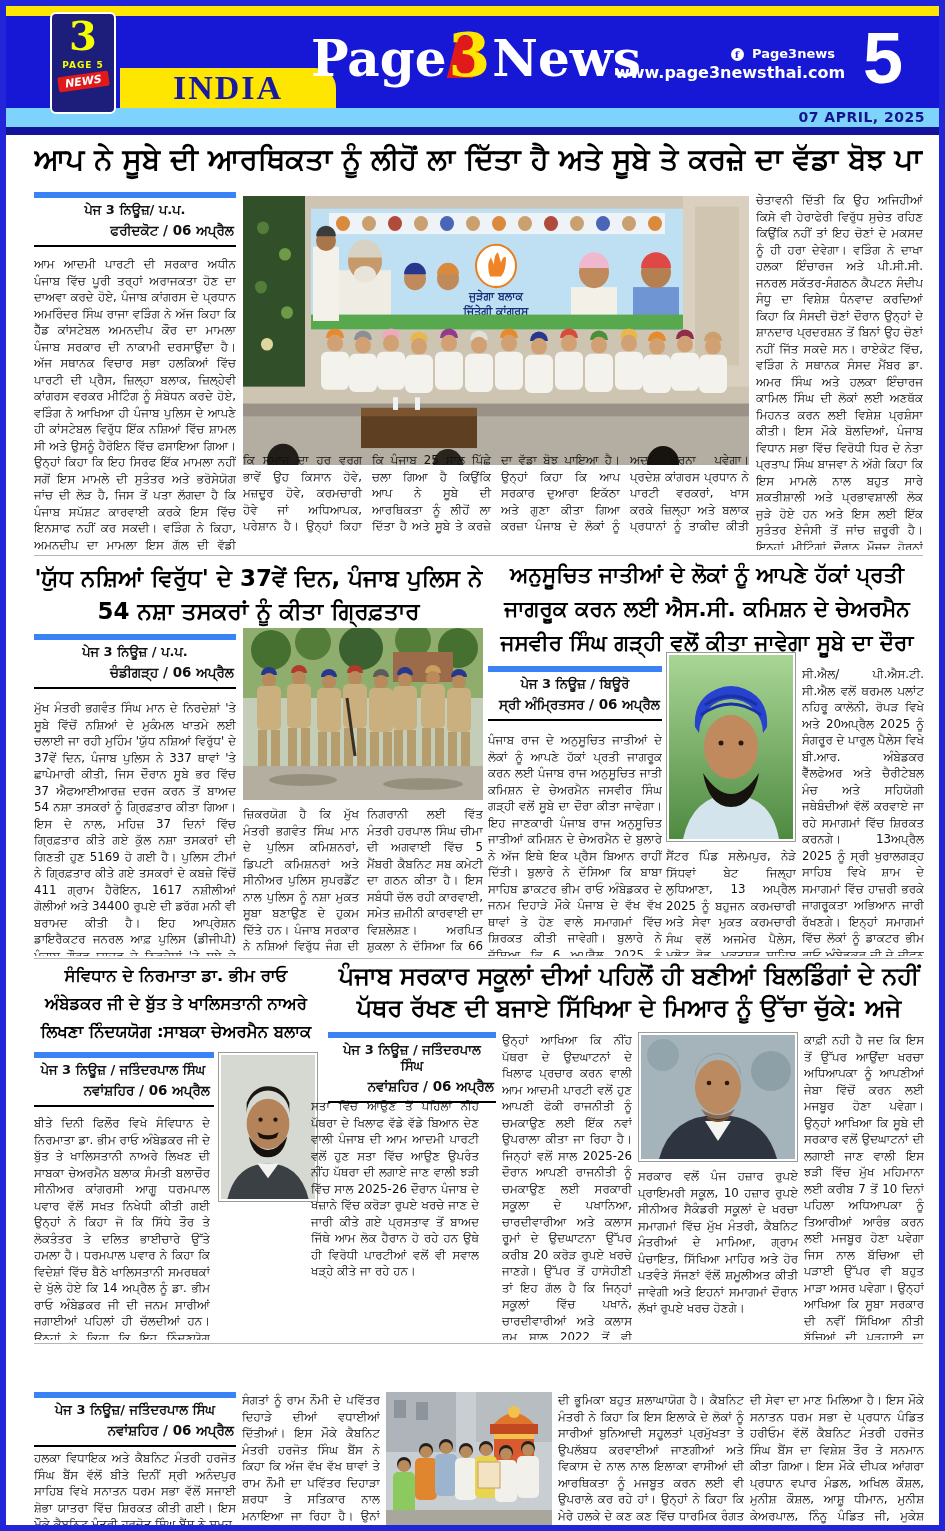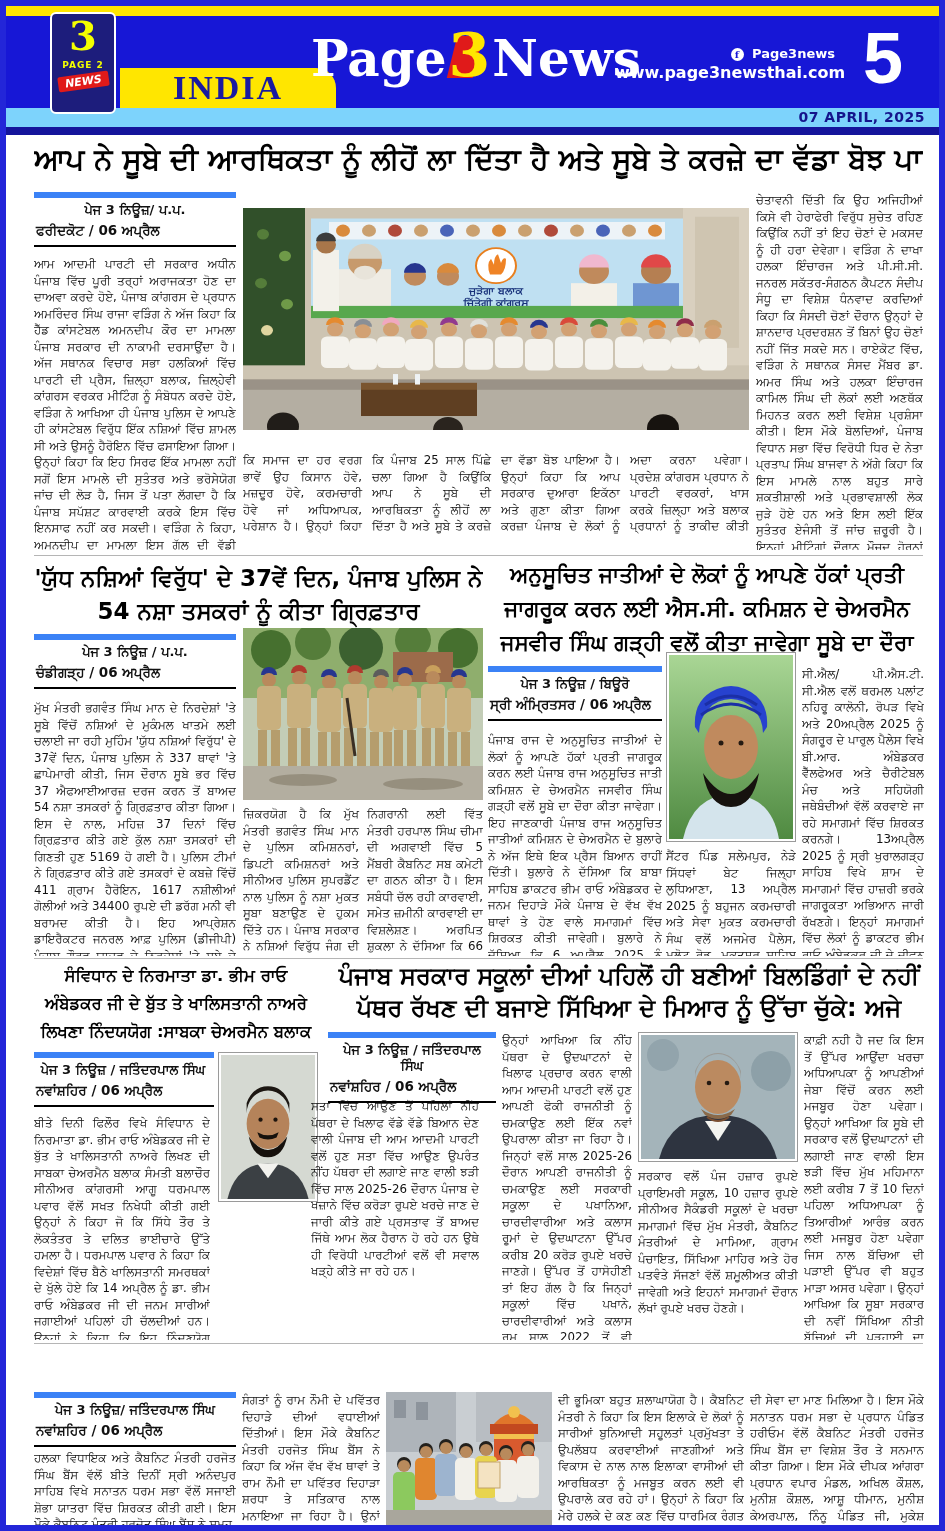--- a/index.html
+++ b/index.html
@@ -37,31 +37,31 @@
       font-weight:900;font-size:10px;line-height:13px;text-align:center;margin-right:4px;font-family:"DejaVu Serif",serif;}
   .mh-right .line2{font-size:16px;font-weight:bold;margin-top:2px;}
   .pagenum{right:14px;top:6px;width:84px;text-align:center;color:#fff;font-size:72px;
            font-weight:900;line-height:92px;z-index:2;font-family:"Liberation Sans",sans-serif;}
 
   
   .headline{font-weight:900;color:#000;text-align:center;overflow:hidden;}
   .h-main{left:28px;top:128px;width:889px;height:50px;font-size:29px;line-height:50px;white-space:nowrap;}
   .byline{border-top:6px solid #3b82f6;border-bottom:2px solid #000;padding:4px 2px 6px;}
   .byline .credit{font-size:13px;font-weight:bold;text-align:center;}
-  .byline .place{font-size:13.5px;font-weight:bold;text-align:left;margin-top:4px;}
+  .byline .place{font-size:13.5px;font-weight:bold;text-align:right;margin-top:4px;}
   .body{font-size:11.8px;line-height:1.4;text-align:justify;overflow:hidden;word-break:break-word;}
   .photo{background:#ddd;overflow:hidden;}
   .framed{border:1px solid #9a9a9a;padding:2px;background:#fff;}
   .photo svg{display:block;width:100%;height:100%;}
   .rule{background:#b5b5b5;height:1px;}
 
   
   .a1-byline{left:28px;top:186px;width:202px;}
   .a1-colL{left:28px;top:250px;width:202px;height:294px;}
-  .a1-photo{left:237px;top:202px;width:506px;height:222px;}
+  .a1-photo{left:237px;top:190px;width:506px;height:269px;}
   .a1-colR{left:750px;top:186px;width:167px;height:358px;}
   .a1-under{left:237px;top:446px;width:506px;height:98px;column-count:4;column-gap:10px;}
 
   .hr1{left:28px;top:549px;width:889px;}
   
   .a2-head{left:28px;top:556px;width:449px;height:66px;font-size:23px;line-height:33px;text-align:center;}
   .a2-byline{left:28px;top:628px;width:202px;}
   .a2-colL{left:28px;top:694px;width:202px;height:256px;}
   .a2-photo{left:237px;top:622px;width:240px;height:172px;}
   .a2-under{left:237px;top:800px;width:240px;height:150px;column-count:2;column-gap:8px;}
@@ -104,21 +104,21 @@
 
 <div class="page">
 
   <div class="abs topbar"></div>
   <div class="abs blueband"></div>
   <div class="abs datebar">07 APRIL, 2025</div>
   <div class="abs navyrule"></div>
 
   <div class="abs logobox">
     <div class="logo3">3</div>
-    <div class="logopage">PAGE 2</div>
+    <div class="logopage">PAGE 5</div>
     <div class="logonews">NEWS</div>
   </div>
 
   <div class="abs indiatab">
     <span>INDIA</span>
   </div>
 
   <div class="abs masthead">
     <span>Page</span><span class="m3">3</span><span>News</span>
   </div>

